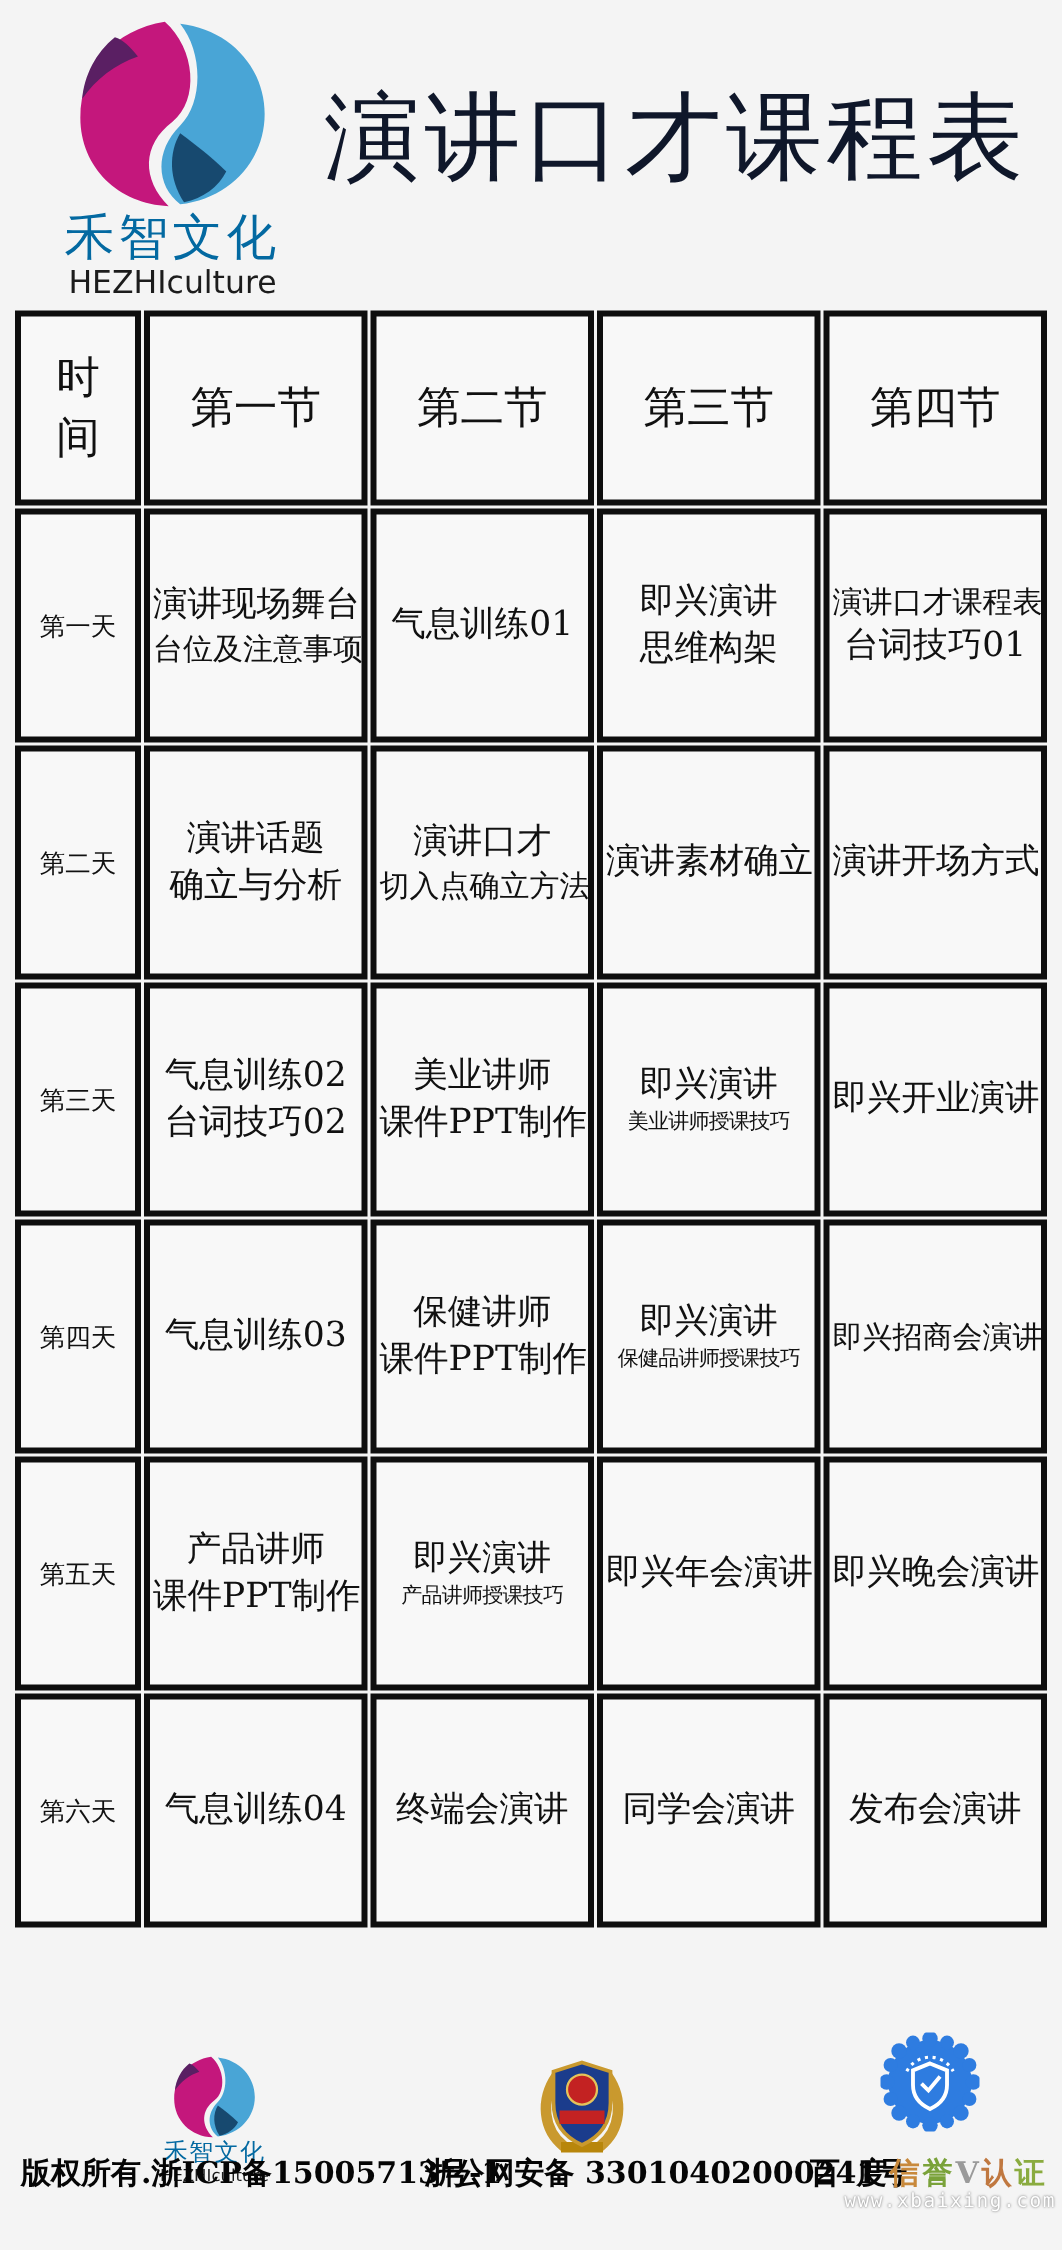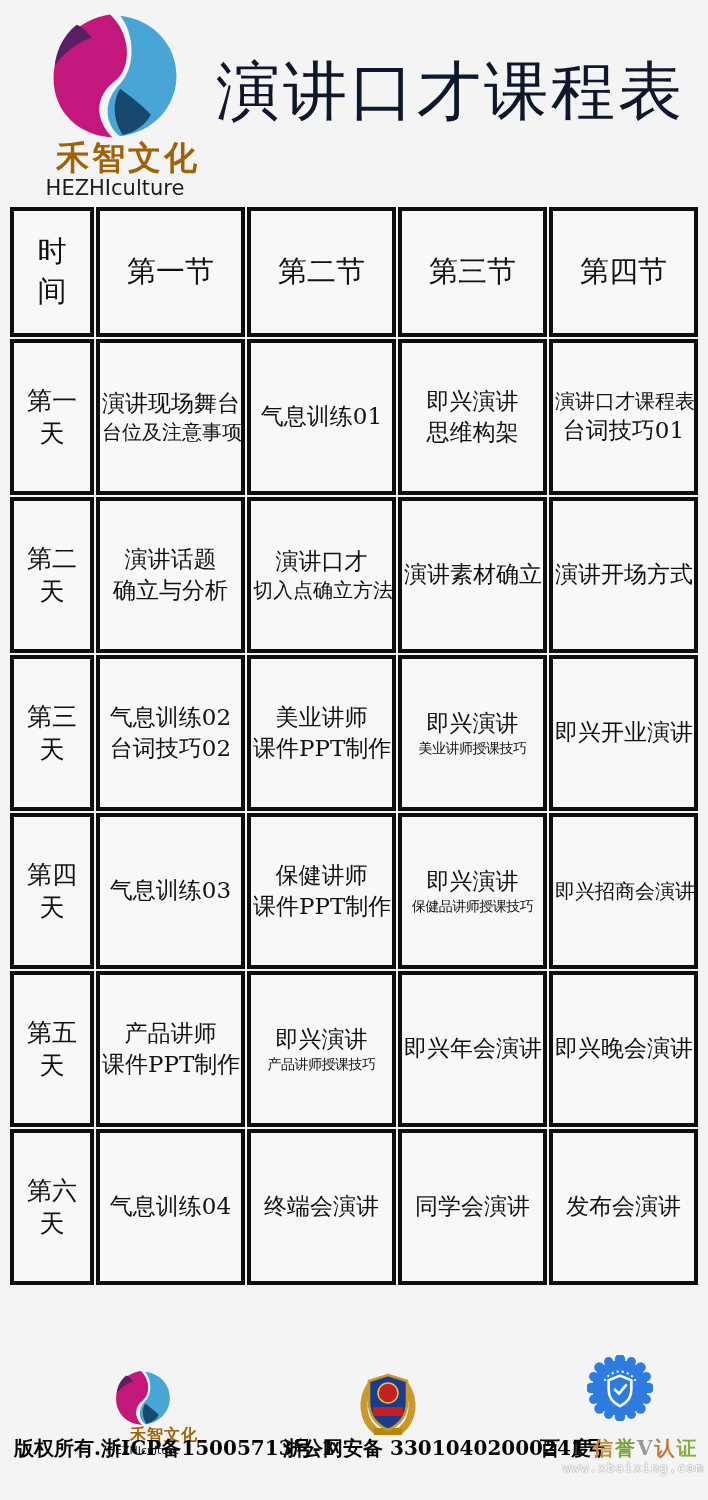--- a/index.html
+++ b/index.html
@@ -7,41 +7,41 @@
   body {
     width:708px; height:1500px; position:relative;
     background:#f4f4f4;
     font-family:"DejaVu Serif","Liberation Serif",serif;
     color:#111; overflow:hidden;
   }
   
   .header { position:absolute; left:0; top:0; width:708px; height:200px; }
   .logo-block { position:absolute; left:30px; top:12px; width:170px; text-align:center; }
   .logo-block svg { display:block; margin:0 auto; }
-  .logo-cn { font-family:"DejaVu Sans","Liberation Sans",sans-serif; font-weight:bold;
-             font-size:33px; letter-spacing:3px; color:#a16207; line-height:1.1;text-align:right; }
+  .logo-cn { font-family:"DejaVu Sans","Liberation Sans",sans-serif; font-weight:normal;
+             font-size:33px; letter-spacing:3px; color:#0369a1; line-height:1.1; }
   .logo-en { font-family:"DejaVu Sans","Liberation Sans",sans-serif;
              font-size:21px; color:#1c1c1c; line-height:1.2; }
   .page-title { position:absolute; left:198px; top:48px; width:505px; text-align:center;
                 font-size:64px; letter-spacing:3px; color:#0f172a; font-weight:500; }
   
   table.schedule {
     position:absolute; left:8px; top:205px; width:692px;
     border-collapse:separate; border-spacing:2px; table-layout:fixed;
   }
   table.schedule td, table.schedule th {
     border:4px solid #0e0e0e; background:#f8f8f8;
     text-align:center; vertical-align:middle; font-weight:normal;
     padding:2px; overflow:hidden;
   }
   col.c-time { width:84px; }
   col.c-per  { width:149px; }
   tr.head th { height:130px; font-size:29px; }
   tr.row td  { height:156px; }
-  td.day { font-size:25px; }
+  td.day { font-size:17px; }
   td.cell { font-size:23px; line-height:1.35; }
   td.cell span { display:block; white-space:nowrap; }
   td.cell .sm { font-size:20px; }
   td.cell .xs { font-size:14px; letter-spacing:-0.5px; }
   
   .footer { position:absolute; left:0; top:1340px; width:708px; height:160px; }
   .f-logo { position:absolute; left:88px; top:30px; width:110px; text-align:center; }
   .f-logo svg { display:block; margin:0 auto; }
   .f-logo .logo-cn { font-size:16px; letter-spacing:1px; }
   .f-logo .logo-en { font-size:11px; }

